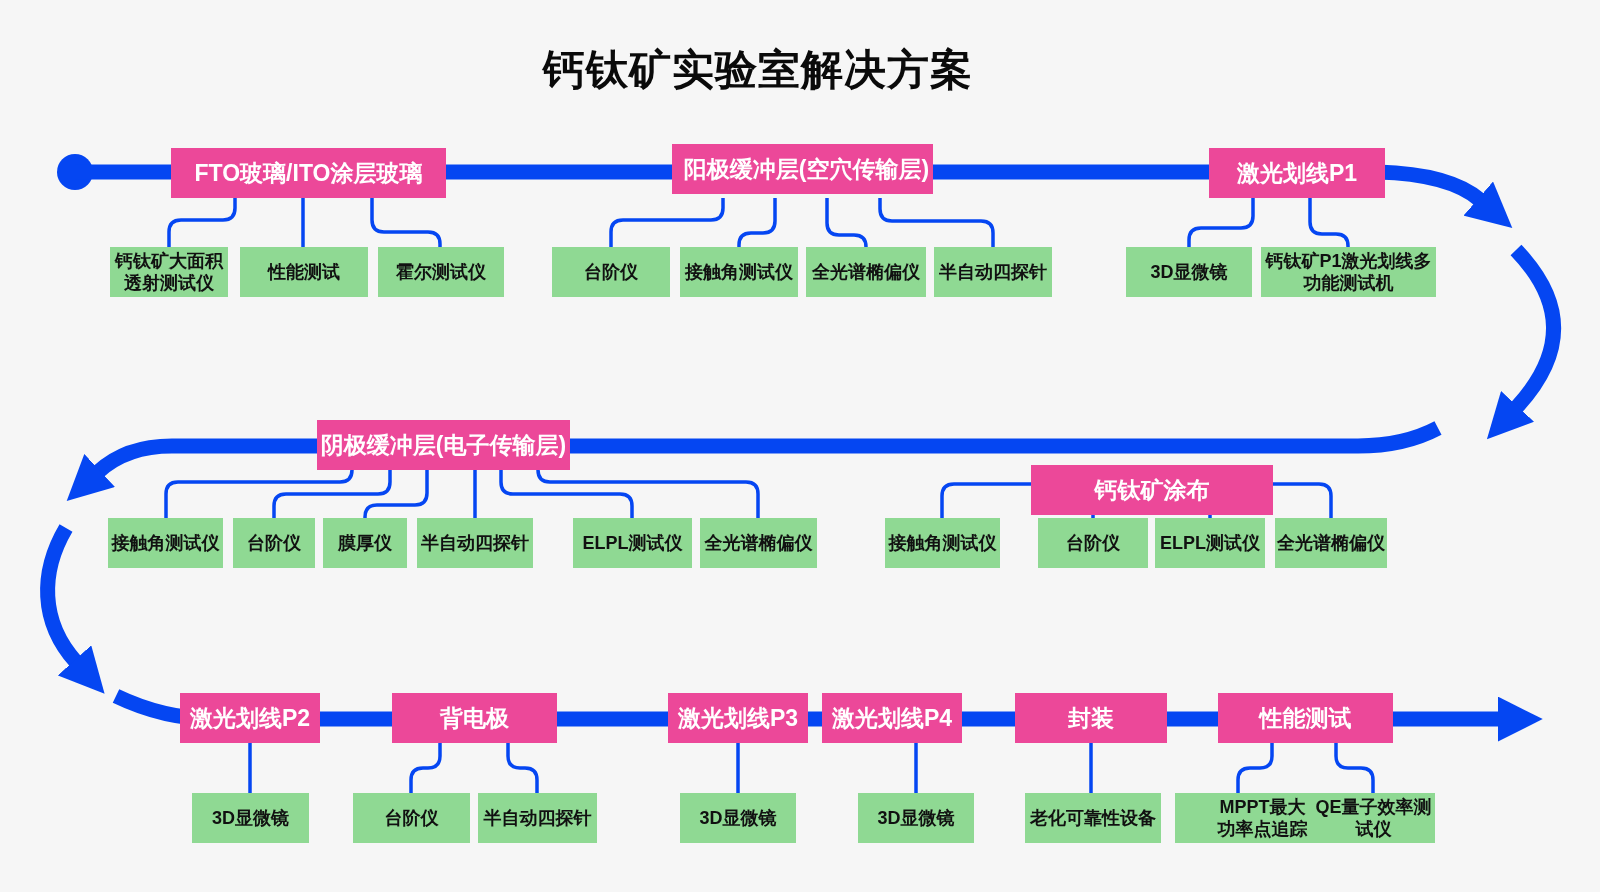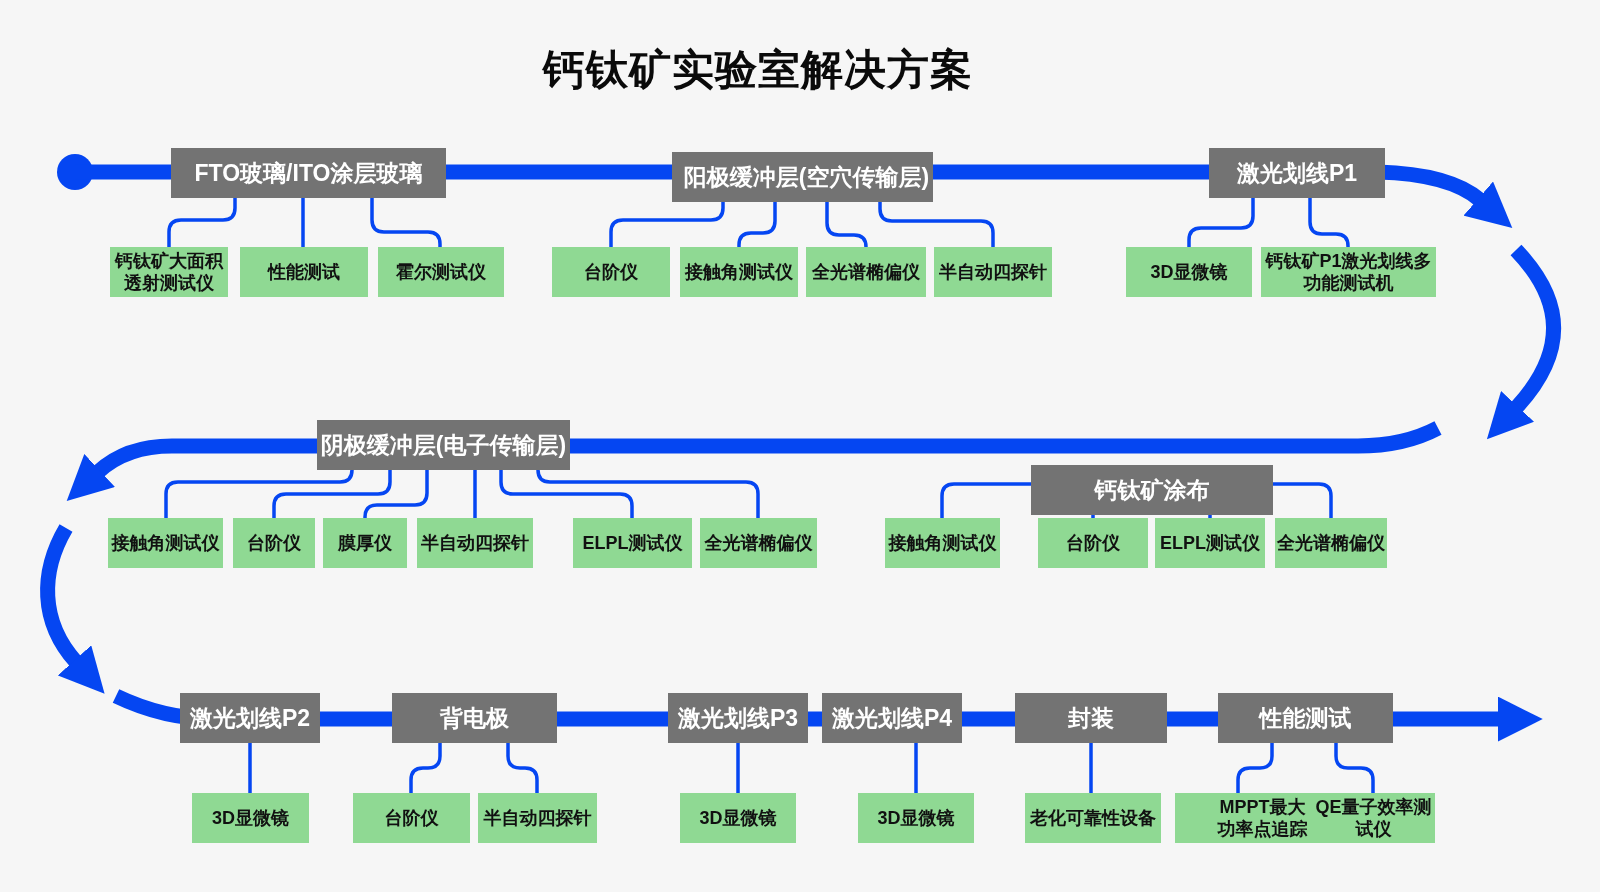--- a/index.html
+++ b/index.html
@@ -10,21 +10,21 @@
     overflow:hidden;
   }
   .canvas{position:relative;width:1600px;height:892px;}
   .title{
     position:absolute;left:358px;top:42px;width:800px;
     text-align:center;font-size:42px;font-weight:800;color:#0a0a0a;
     letter-spacing:1px;white-space:nowrap;
   }
   svg.flow-layer{position:absolute;left:0;top:0;}
   .stage{
-    position:absolute;height:50px;background:#737373;
+    position:absolute;height:50px;background:#ec4899;
     display:flex;align-items:center;justify-content:center;
     color:#ffffff;font-size:23px;font-weight:700;
     white-space:nowrap;box-sizing:border-box;
   }
   .item{
     position:absolute;height:50px;background:#8fd993;
     display:flex;align-items:center;justify-content:center;
     color:#111111;font-size:18px;font-weight:600;line-height:22px;
     text-align:center;box-sizing:border-box;padding:2px;
   }
@@ -83,21 +83,21 @@
       <path d="M916,743 V793"></path>
       <path d="M1091,743 V793"></path>
       <path d="M1272,743 V756 Q1272,768 1260,768 L1250,768 Q1238,768 1238,780 V793"></path>
       <path d="M1336,743 V756 Q1336,768 1348,768 L1361,768 Q1373,768 1373,780 V793"></path>
     </g>
   </svg>
 
   <div class="title">钙钛矿实验室解决方案</div>
 
   <div class="stage" style="left:171px;top:148px;width:275px;">FTO玻璃/ITO涂层玻璃</div>
-  <div class="stage" style="left:672px;top:152px;width:261px;padding-left:8px;">阳极缓冲层(空穴传输层)</div>
+  <div class="stage" style="left:672px;top:144px;width:261px;padding-left:8px;">阳极缓冲层(空穴传输层)</div>
   <div class="stage" style="left:1193px;top:148px;width:176px;margin-left:16px;">激光划线P1</div>
 
   <div class="item" style="left:110px;top:247px;width:118px;">钙钛矿大面积透射测试仪</div>
   <div class="item" style="left:240px;top:247px;width:128px;">性能测试</div>
   <div class="item" style="left:378px;top:247px;width:126px;">霍尔测试仪</div>
   <div class="item" style="left:552px;top:247px;width:118px;">台阶仪</div>
   <div class="item" style="left:680px;top:247px;width:118px;">接触角测试仪</div>
   <div class="item" style="left:806px;top:247px;width:120px;">全光谱椭偏仪</div>
   <div class="item" style="left:934px;top:247px;width:118px;">半自动四探针</div>
   <div class="item" style="left:1126px;top:247px;width:126px;">3D显微镜</div>

